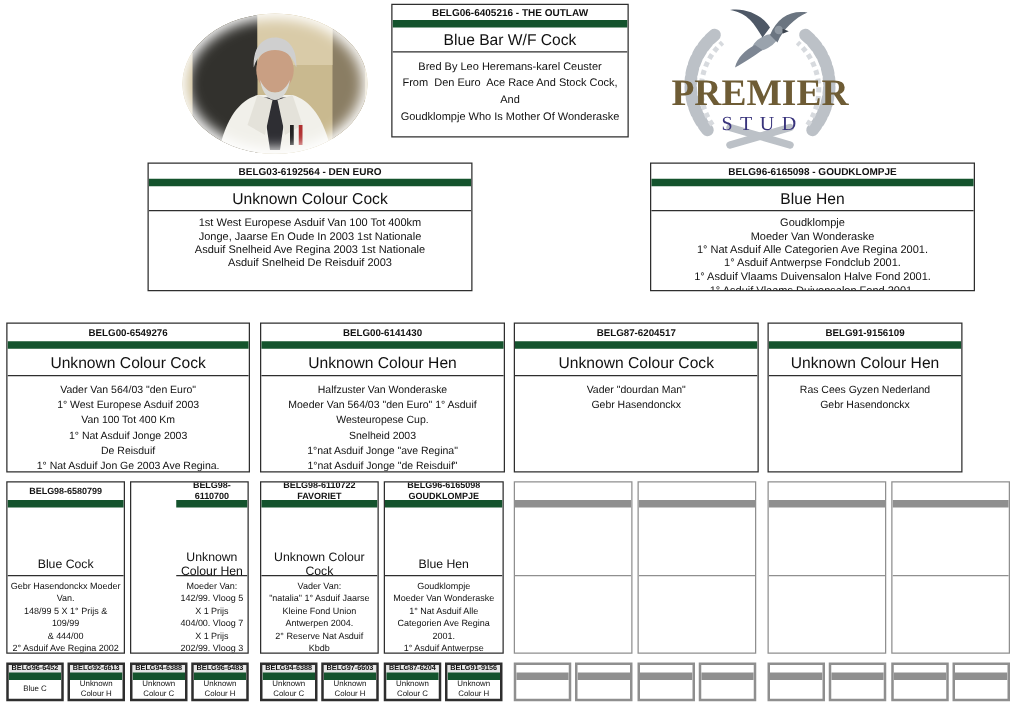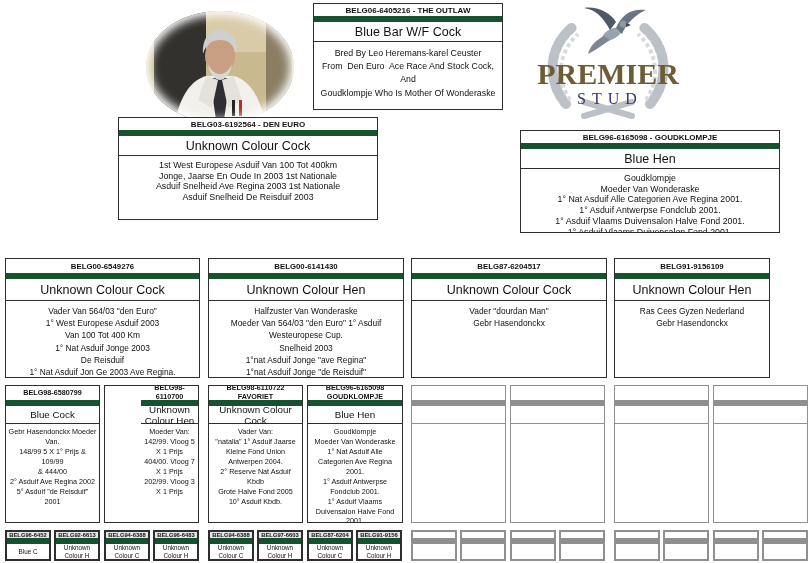--- a/index.html
+++ b/index.html
@@ -18,21 +18,21 @@
 
   .g2 .hdr { height:18px; font-size:8px; }
   .g2 .clr { height:20px; font-size:12.5px; }
   .g2 .note { font-size:8.8px; line-height:1.22; padding-top:4px; }
 
   .g3 .hdr { height:20px; font-size:7.8px; }
   .g3 .clr { height:22px; font-size:12.5px; }
   .g3 .note { font-size:8.4px; line-height:1.45; padding-top:4px; }
 
   .g4 .hdr { height:20px; font-size:7.2px; line-height:1.22; }
-  .g4 .clr { height:18px; font-size:9.8px; }
+  .g4 .clr { height:18px; font-size:9.8px;margin-top:37px; }
   .g4 .note { font-size:7.2px; line-height:1.38; padding-top:3px; }
 
   .g5 { border-width:2px; }
   .g5 .hdr { height:12px; font-size:5.8px; background:#e6e6e6; }
   .g5 .clr { flex:1 1 auto; border-bottom:none; font-size:6.3px; line-height:1.25; padding:0 1px; }
 
   .empty { border-color:#8f8f8f; }
   .empty .hdr, .empty .clr { border-color:#8f8f8f; background:transparent; }
 
   .art { position:absolute; }
@@ -95,21 +95,21 @@
         <path d="M90,24 C96,10 106,4 120,6 C110,10 100,20 96,30 Z" fill="#6b7581"></path>
         <path d="M78,32 C70,36 64,42 62,50 C70,46 78,40 84,36 Z" fill="#7d8693"></path>
         <circle cx="97" cy="20" r="3.4" fill="#8f98a2"></circle>
         <path d="M100,19 L105,21 L100,23 Z" fill="#3c444e"></path>
       </g>
       <text x="82" y="80" text-anchor="middle" font-family="Liberation Serif, serif" font-weight="bold" font-size="30" fill="#6e5c35">PREMIER</text>
       <text x="84" y="100" text-anchor="middle" font-family="Liberation Serif, serif" font-size="16" letter-spacing="6" fill="#39347c">STUD</text>
     </svg>
   </div>
 
-  <div class="box g2" style="left:118px;top:117px;width:260px;height:103px;">
+  <div class="box g2" style="left:118px;top:130px;width:260px;height:103px;">
     <div class="hdr">BELG03-6192564 - DEN EURO</div>
     <div class="clr">Unknown Colour Cock</div>
     <div class="note">1st West Europese Asduif Van 100 Tot 400km
 Jonge, Jaarse En Oude In 2003 1st Nationale
 Asduif Snelheid Ave Regina 2003 1st Nationale
 Asduif Snelheid De Reisduif 2003</div>
   </div>
   <div class="box g2" style="left:505px;top:130px;width:260px;height:103px;margin-left:15px;">
     <div class="hdr">BELG96-6165098 - GOUDKLOMPJE</div>
     <div class="clr">Blue Hen</div>

